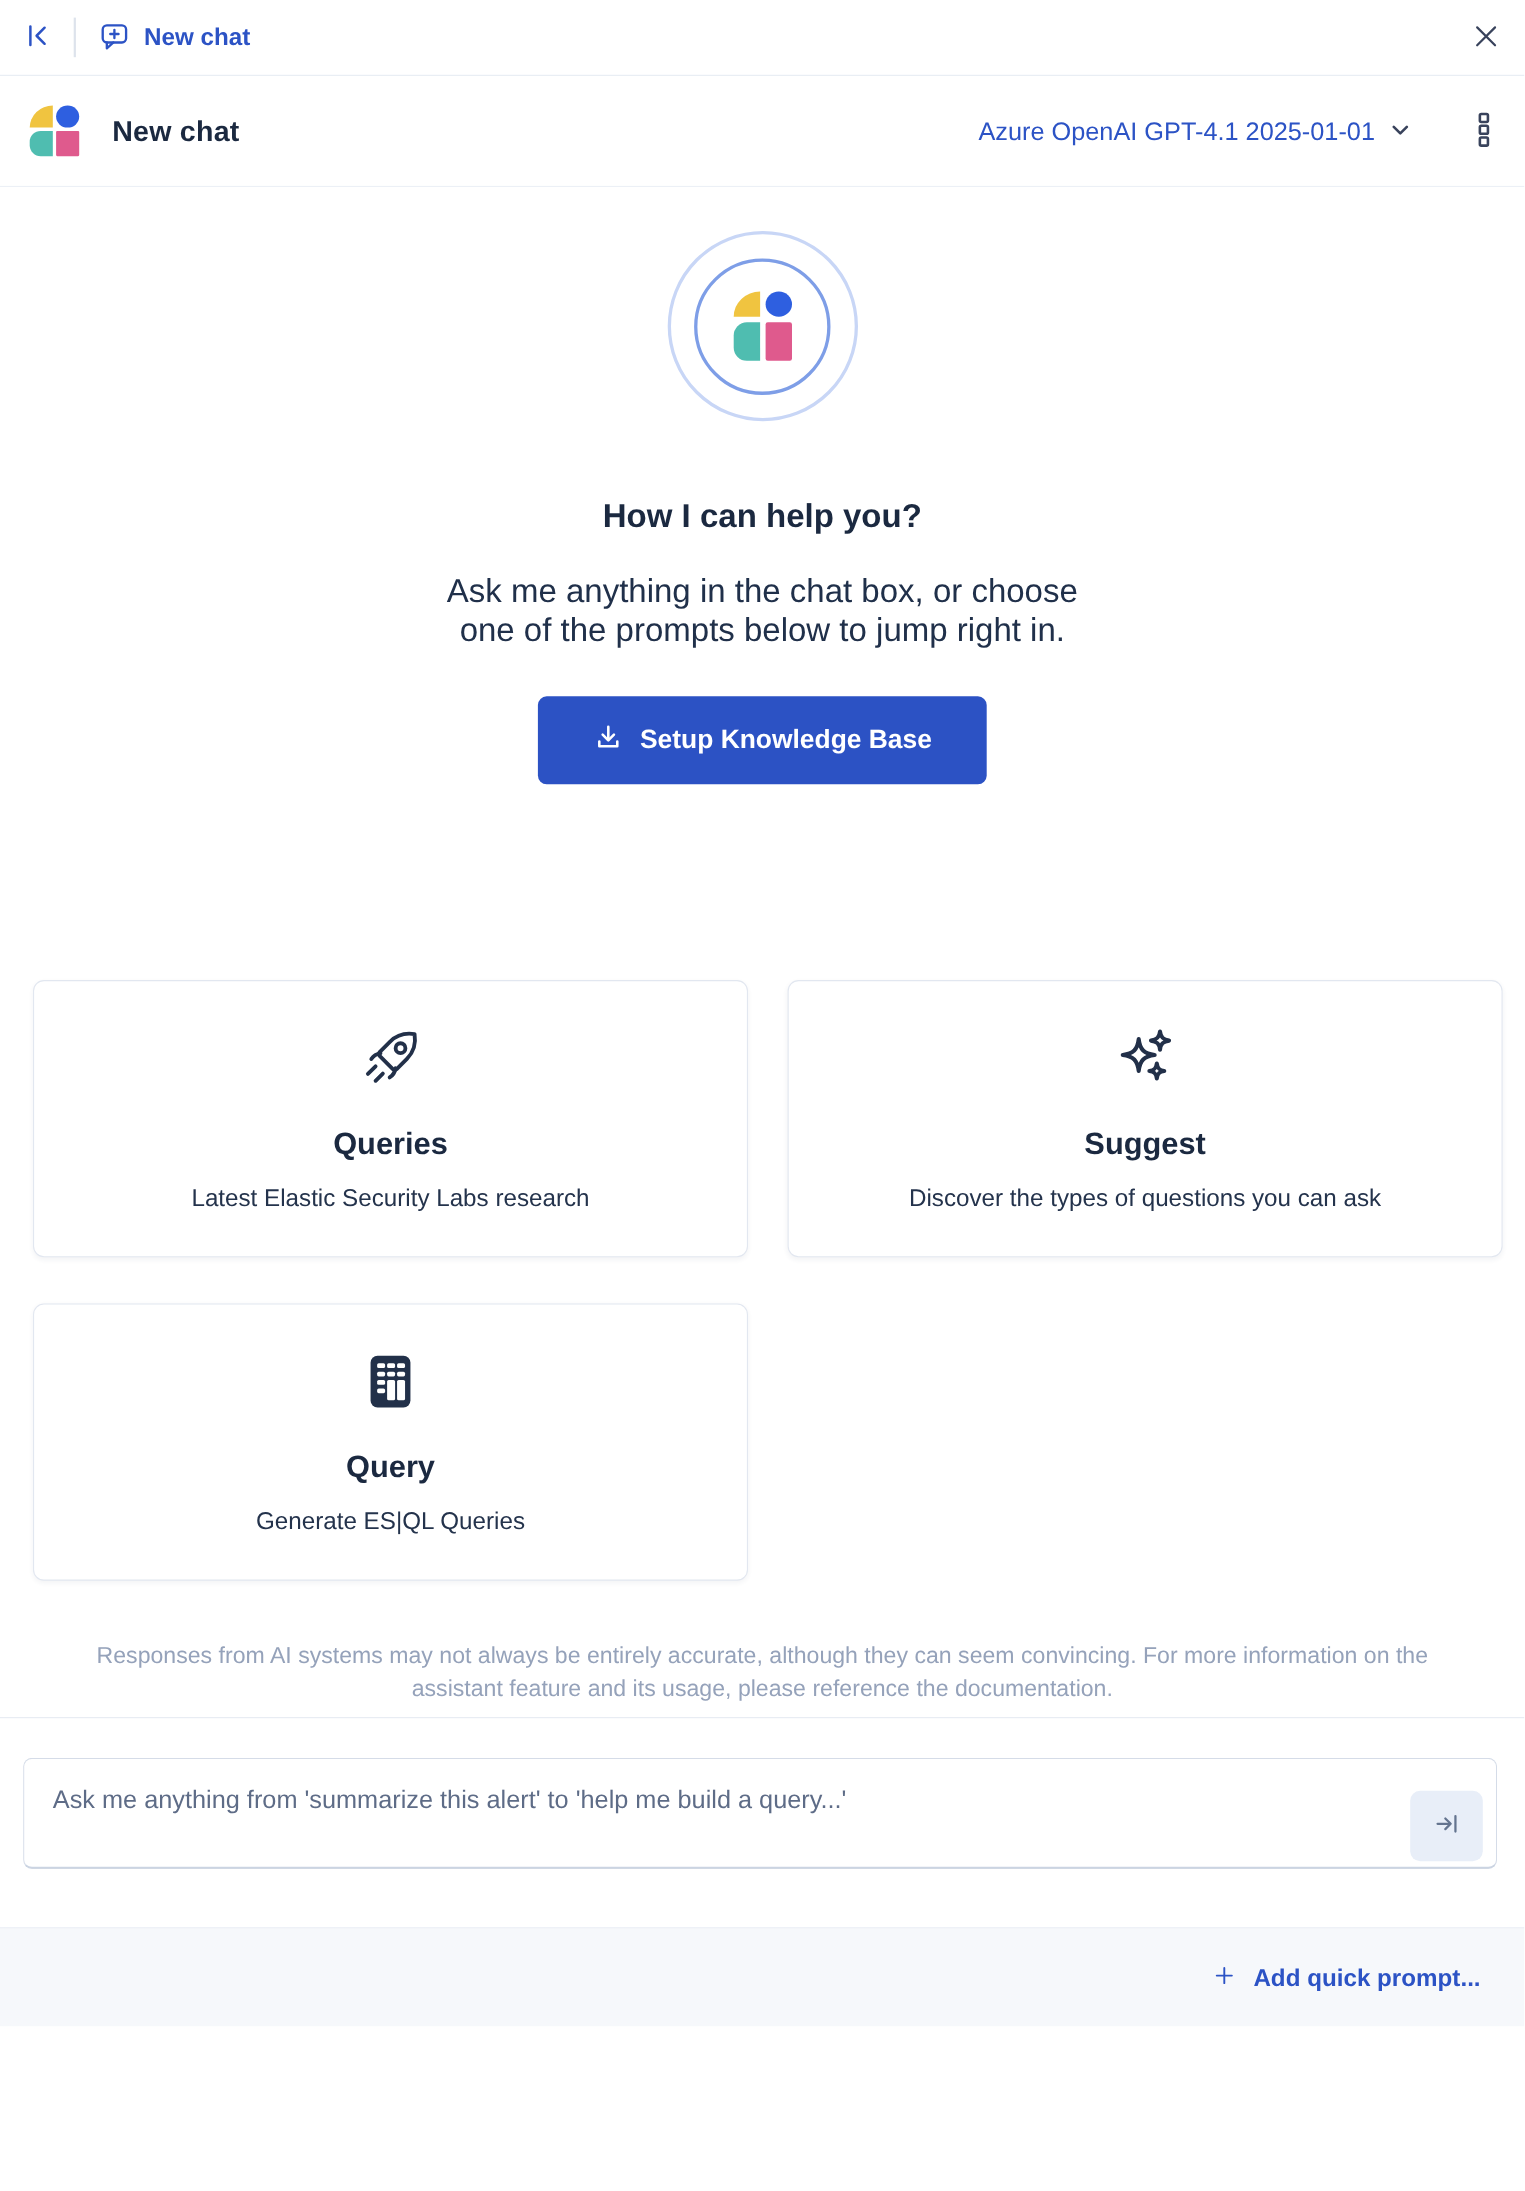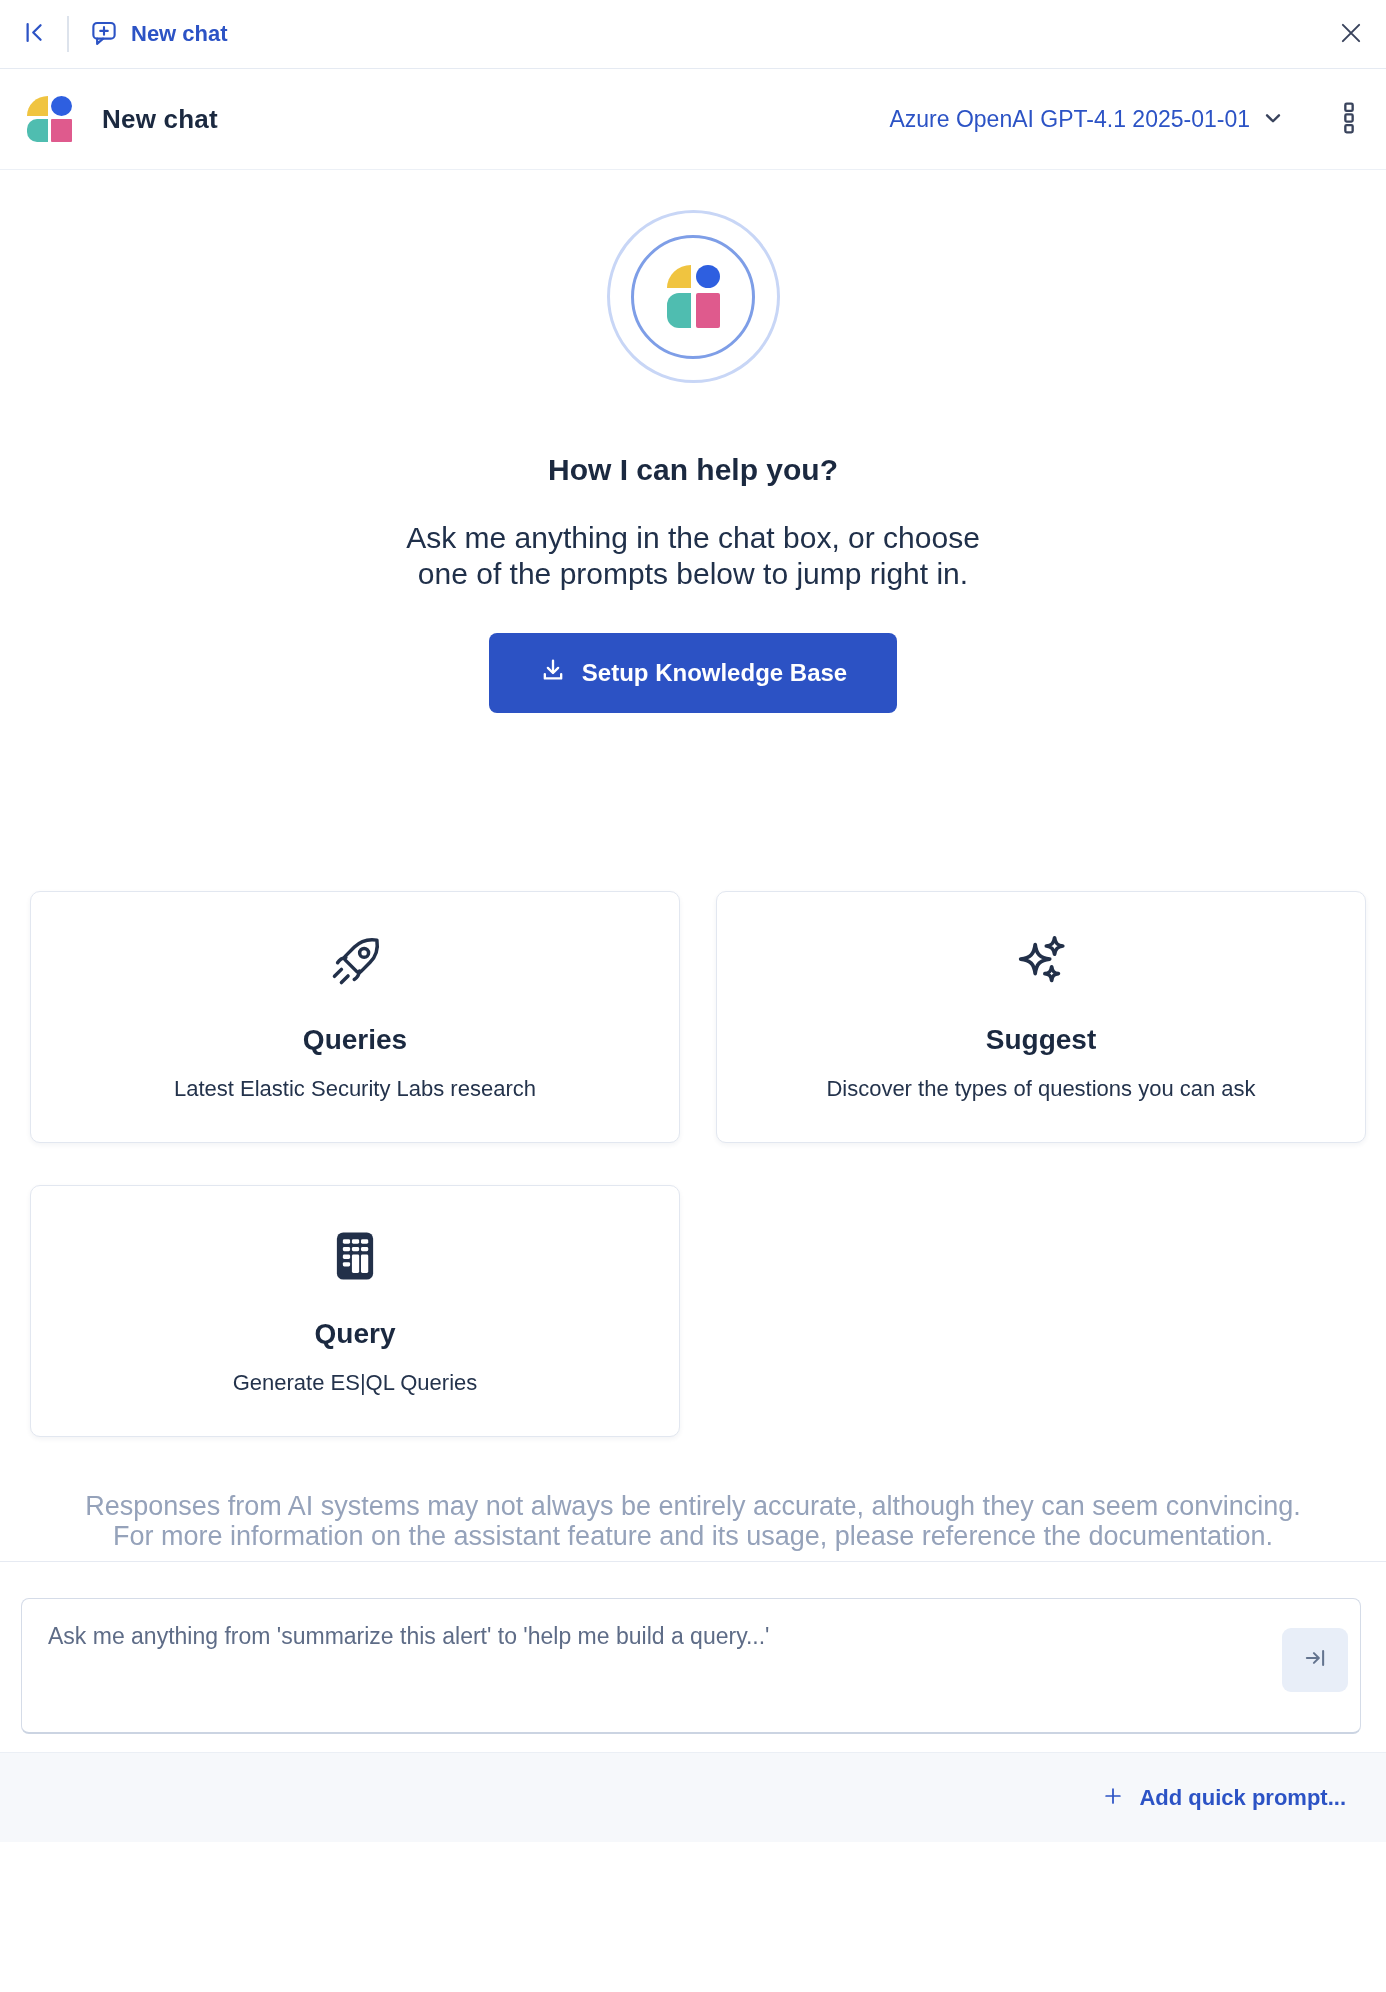--- a/index.html
+++ b/index.html
@@ -48,25 +48,25 @@
   .kb-button { margin:41px auto 0; width:408px; height:80px; background:#2C52C4; border:none; border-radius:8px; display:flex; align-items:center; justify-content:center; gap:15px; color:#fff; font-size:24px; font-weight:700; cursor:pointer; font-family:inherit; }
 
   
   .cards { margin-top:178px; padding:0 20px 0 30px; display:grid; grid-template-columns:650px 650px; column-gap:36px; row-gap:42px; }
   .card { height:252px; background:#fff; border:1px solid #E2E7F0; border-radius:10px; box-shadow:0 2px 5px rgba(30,45,90,.06); display:flex; flex-direction:column; align-items:center; padding-top:36px; cursor:pointer; }
   .card .icon-wrap { height:68px; display:flex; align-items:center; justify-content:center; }
   .card .card-title { margin-top:28px; font-size:28px; font-weight:700; color:#1B2940; }
   .card .card-desc { margin-top:20px; font-size:22px; color:#24334C; }
 
   
-  .disclaimer { margin:54px auto 0; width:1230px; text-align:center; font-size:27px; line-height:30px; color:#95A2BA; }
+  .disclaimer { margin:54px auto 0; width:1230px; text-align:center; font-size:21px; line-height:30px; color:#95A2BA; }
   .rule { margin-top:10px; border-top:1px solid #E6EAF2; height:0; }
 
   .composer { margin:36px 25px 0 21px; position:relative; height:123px; }
-  .composer textarea { width:100%; height:136px; border:1px solid #D5DCE8; border-bottom:2px solid #CBD4E2; border-radius:8px; padding:24px 110px 24px 26px; font-size:23px; color:#1C2A40; font-family:inherit; resize:none; outline:none; background:#fff; }
+  .composer textarea { width:100%; height:101px; border:1px solid #D5DCE8; border-bottom:2px solid #CBD4E2; border-radius:8px; padding:24px 110px 24px 26px; font-size:23px; color:#1C2A40; font-family:inherit; resize:none; outline:none; background:#fff; }
   .composer textarea::placeholder { color:#5E6C87; opacity:1; }
   .send-btn { position:absolute; right:13px; top:50%; transform:translateY(-50%); width:66px; height:64px; background:#E8EEF8; border:none; border-radius:9px; display:flex; align-items:center; justify-content:center; cursor:pointer; }
 
   .footer { margin-top:31px; height:90px; background:#F6F8FB; border-top:1px solid #EBEFF5; display:flex; align-items:center; justify-content:flex-end; padding-right:40px; }
   .add-prompt-btn { display:flex; align-items:center; gap:15px; background:none; border:none; cursor:pointer; }
   .add-prompt-btn .label { font-size:22px; font-weight:600; color:#2C53C5; }
 </style>
 </head>
 <body>
 

